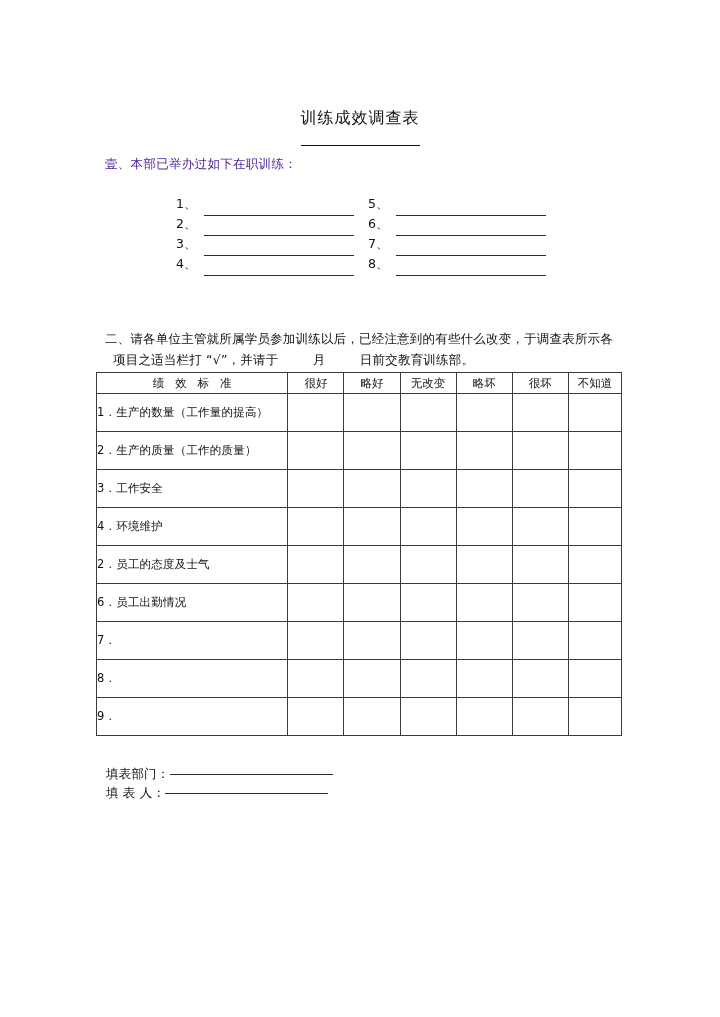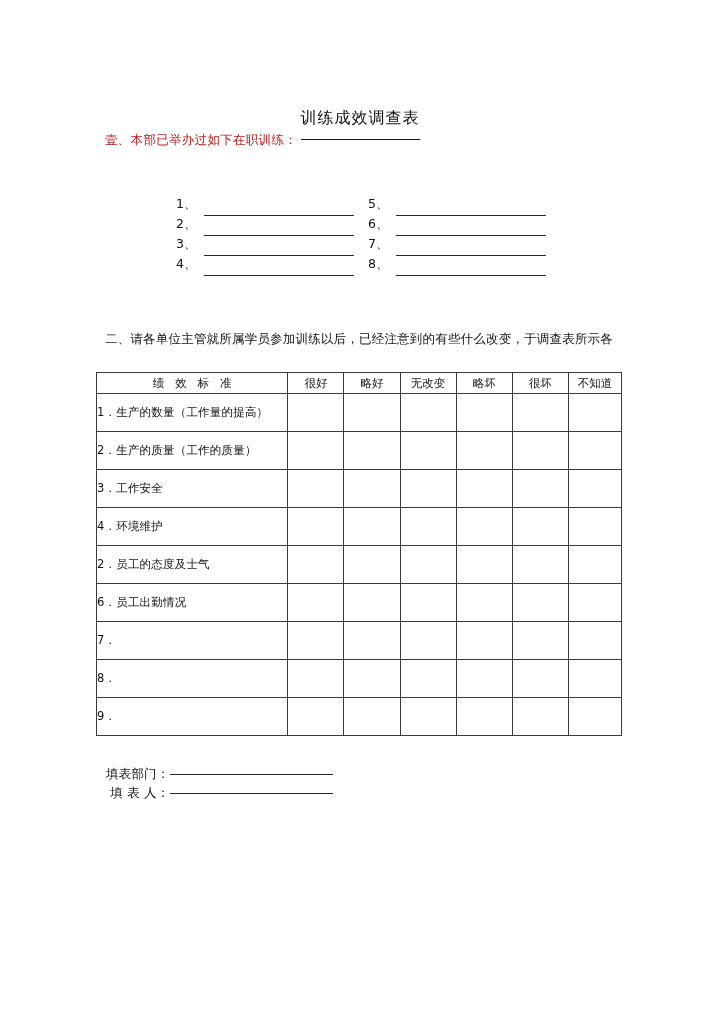--- a/index.html
+++ b/index.html
@@ -31,32 +31,32 @@
     left: 0;
     top: 108px;
     width: 720px;
     text-align: center;
     font-size: 16px;
     letter-spacing: 1px;
     color: #111111;
   }
   .doc-title span {
     border-bottom: 1px solid #111111;
-    padding-bottom: 12px;
+    padding-bottom: 18px;
   }
 
   
   .para-one {
     position: absolute;
     left: 105px;
-    top: 132px;
+    top: 156px;
     font-size: 12.5px;
     letter-spacing: 0.3px;
     white-space: nowrap;
-    color: #b91c1c;
+    color: #4c1d95;
   }
 
   
   .blank-list {
     position: absolute;
     left: 0;
     top: 0;
     width: 720px;
     height: 1017px;
   }
@@ -159,21 +159,20 @@
     position: absolute;
     left: 106px;
     top: 766px;
     font-size: 12.5px;
     color: #111111;
   }
   .ff-row {
     position: relative;
     height: 19px;
     white-space: nowrap;
-    text-align: right;
   }
   .ff-row .ff-label {
     display: inline-block;
   }
   .ff-row .ff-rule {
     display: inline-block;
     width: 163px;
     border-bottom: 1px solid #2b2b2b;
     vertical-align: 3px;
   }
@@ -224,20 +223,27 @@
     </div>
     <div class="blank-row br-8">
       <span class="num">8、</span>
       <span class="rule"></span>
     </div>
 
   </div>
 
   <div class="para-two">
     <span>二、请各单位主管就所属学员参加训练以后，已经注意到的有些什么改变，于调查表所示各</span>
+    <span class="line2">
+      <span>项目之适当栏打 “√”，并请于</span>
+      <span class="blank-gap"></span>
+      <span>月</span>
+      <span class="blank-gap"></span>
+      <span>日前交教育训练部。</span>
+    </span>
   </div>
 
   <table class="survey-table">
     <colgroup>
       <col class="c-crit">
       <col class="c-opt">
         <col class="c-opt">
         <col class="c-opt">
       <col class="c-opt">
         <col class="c-opt">

